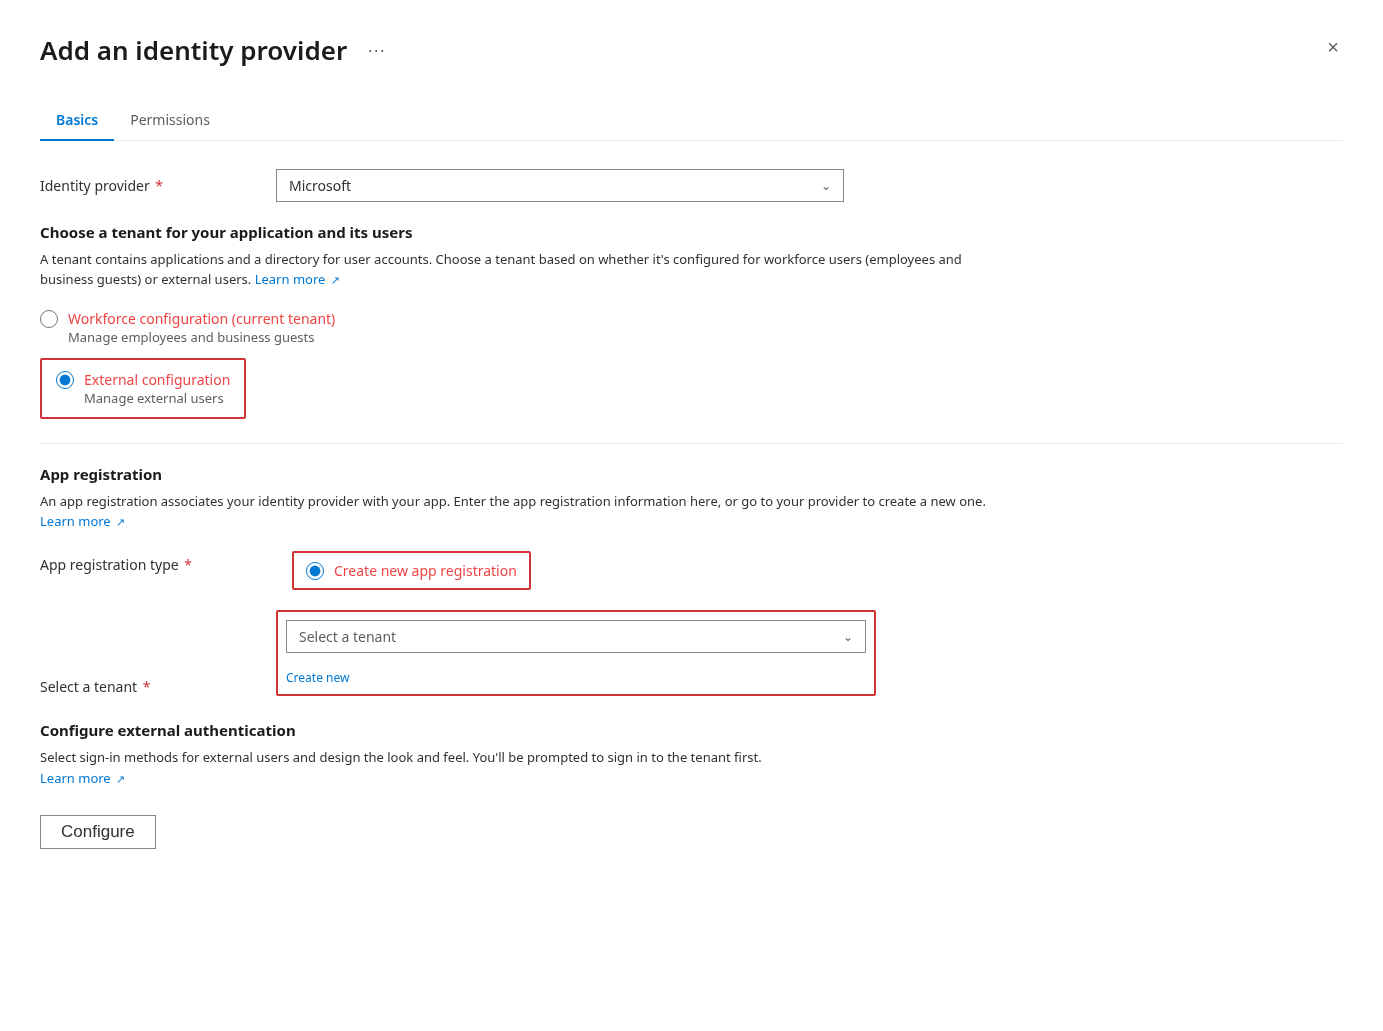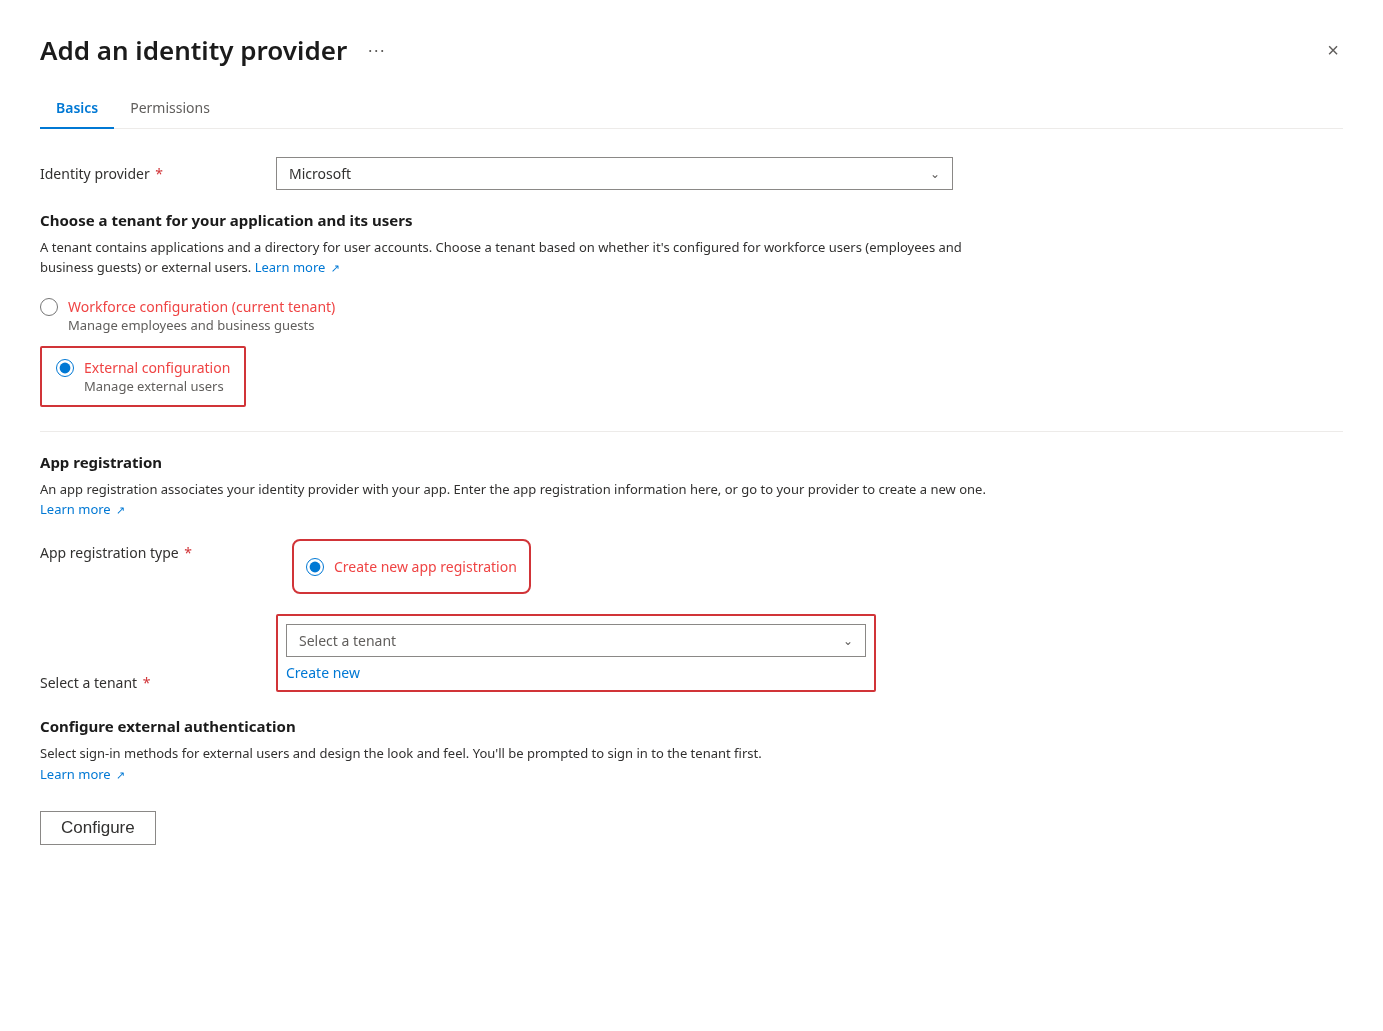--- a/index.html
+++ b/index.html
@@ -7,23 +7,23 @@
       font-family: 'Segoe UI', system-ui, -apple-system, sans-serif;
       font-size: 14px;
       color: #323130;
       background: #fff;
       padding: 32px 40px;
       max-width: 1383px;
     }
 
     .page-header {
       display: flex;
-      align-items: center;
+      align-items: flex-start;
       justify-content: space-between;
-      margin-bottom: 20px;
+      margin-bottom: 32px;
     }
 
     .title-row {
       display: flex;
       align-items: center;
       gap: 12px;
     }
 
     .page-title {
       font-size: 26px;
@@ -95,21 +95,21 @@
       color: #d13438;
       margin-left: 2px;
     }
 
     .dropdown {
       display: flex;
       align-items: center;
       justify-content: space-between;
       border: 1px solid #8a8886;
       padding: 6px 12px;
-      width: 677px;
+      width: 568px;
       cursor: pointer;
       background: #fff;
       font-size: 14px;
       color: #323130;
     }
 
     .dropdown-chevron {
       font-size: 12px;
       color: #605e5c;
     }
@@ -215,22 +215,22 @@
 
     .radio-option-inline {
       display: flex;
       align-items: center;
       gap: 10px;
       cursor: pointer;
     }
 
     .radio-option-inline.highlighted {
       border: 2px solid #d13438;
-      padding: 16px 12px;
-      border-radius: 8px;
+      padding: 8px 12px;
+      border-radius: 2px;
     }
 
     .tenant-section {
       display: flex;
       align-items: flex-end;
       gap: 16px;
       margin-bottom: 24px;
     }
 
     .tenant-label {
@@ -256,24 +256,24 @@
       cursor: pointer;
       background: #fff;
       font-size: 14px;
       color: #605e5c;
       margin-bottom: 6px;
     }
 
     .create-new-link {
       color: #0078d4;
       text-decoration: none;
-      font-size: 14px;
+      font-size: 12px;
       cursor: pointer;
       display: inline-block;
-      margin-top: 0;
+      margin-top: 10px;
     }
 
     .configure-btn {
       padding: 6px 20px;
       border: 1px solid #8a8886;
       background: #fff;
       font-size: 17px;
       color: #323130;
       cursor: pointer;
       margin-top: 8px;

